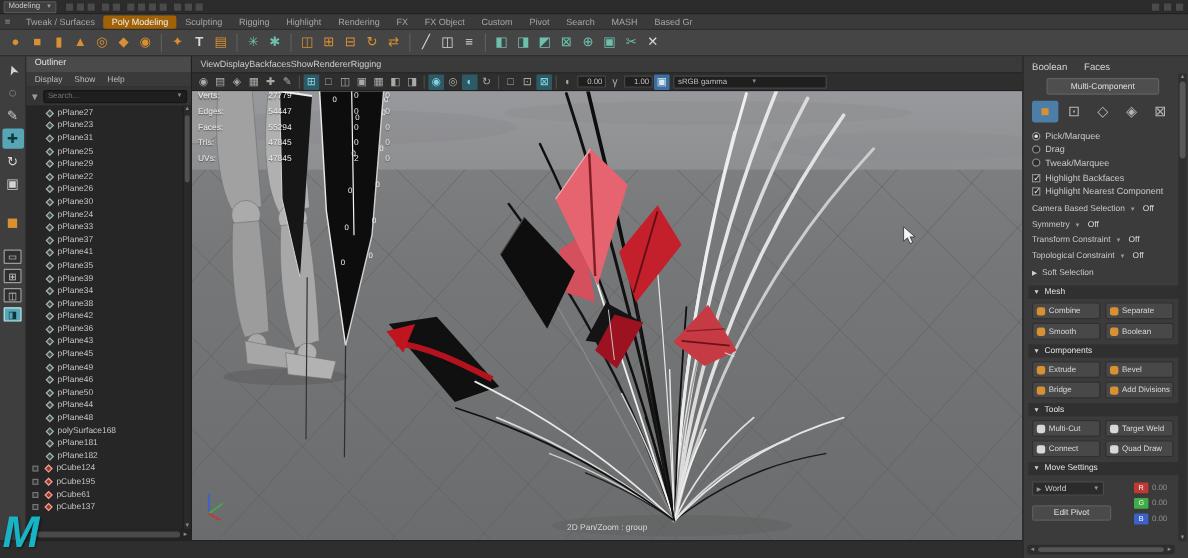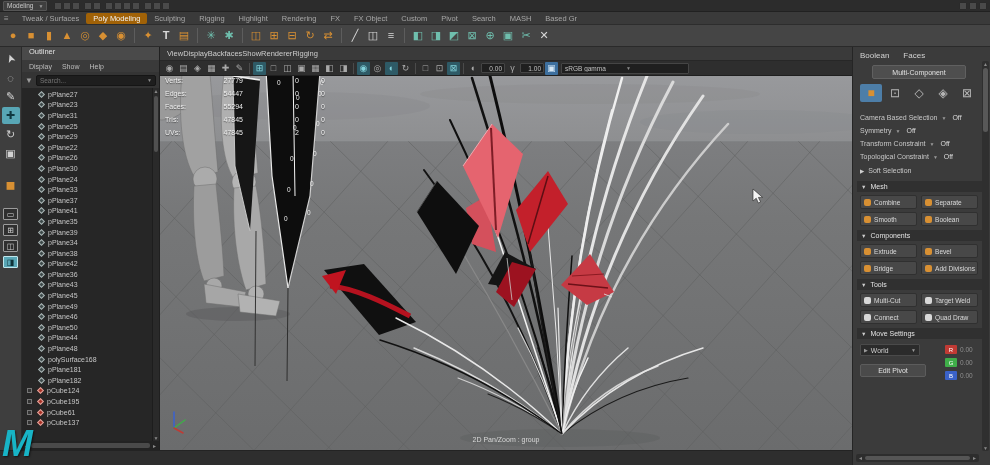--- a/index.html
+++ b/index.html
@@ -647,20 +647,44 @@
         <span>Faces</span>
       </div>
     <div class="tk-multibtn">Multi-Component</div>
     <div class="tk-modes" id="tk-modes">
         <span class="tkmode active obj">■</span>
         <span class="tkmode">⊡</span>
         <span class="tkmode">◇</span>
         <span class="tkmode">◈</span>
         <span class="tkmode">⊠</span>
       </div>
+    <div id="tk-radios">
+        <div class="tkrrow">
+          <span class="radio sel"></span>
+          <span>Pick/Marquee</span>
+        </div>
+        <div class="tkrrow">
+          <span class="radio"></span>
+          <span>Drag</span>
+        </div>
+        <div class="tkrrow">
+          <span class="radio"></span>
+          <span>Tweak/Marquee</span>
+        </div>
+      </div>
+    <div id="tk-checks" style="margin-top:2px">
+        <div class="tkcrow">
+          <span class="check on"></span>
+          <span>Highlight Backfaces</span>
+        </div>
+        <div class="tkcrow">
+          <span class="check on"></span>
+          <span>Highlight Nearest Component</span>
+        </div>
+      </div>
     <div id="tk-crows" style="margin-top:3px">
         <div class="tk-crow">
           <span>Camera Based Selection</span>
           <span class="arr">▼</span>
           <span class="val">Off</span>
         </div>
         <div class="tk-crow">
           <span>Symmetry</span>
           <span class="arr">▼</span>
           <span class="val">Off</span>

